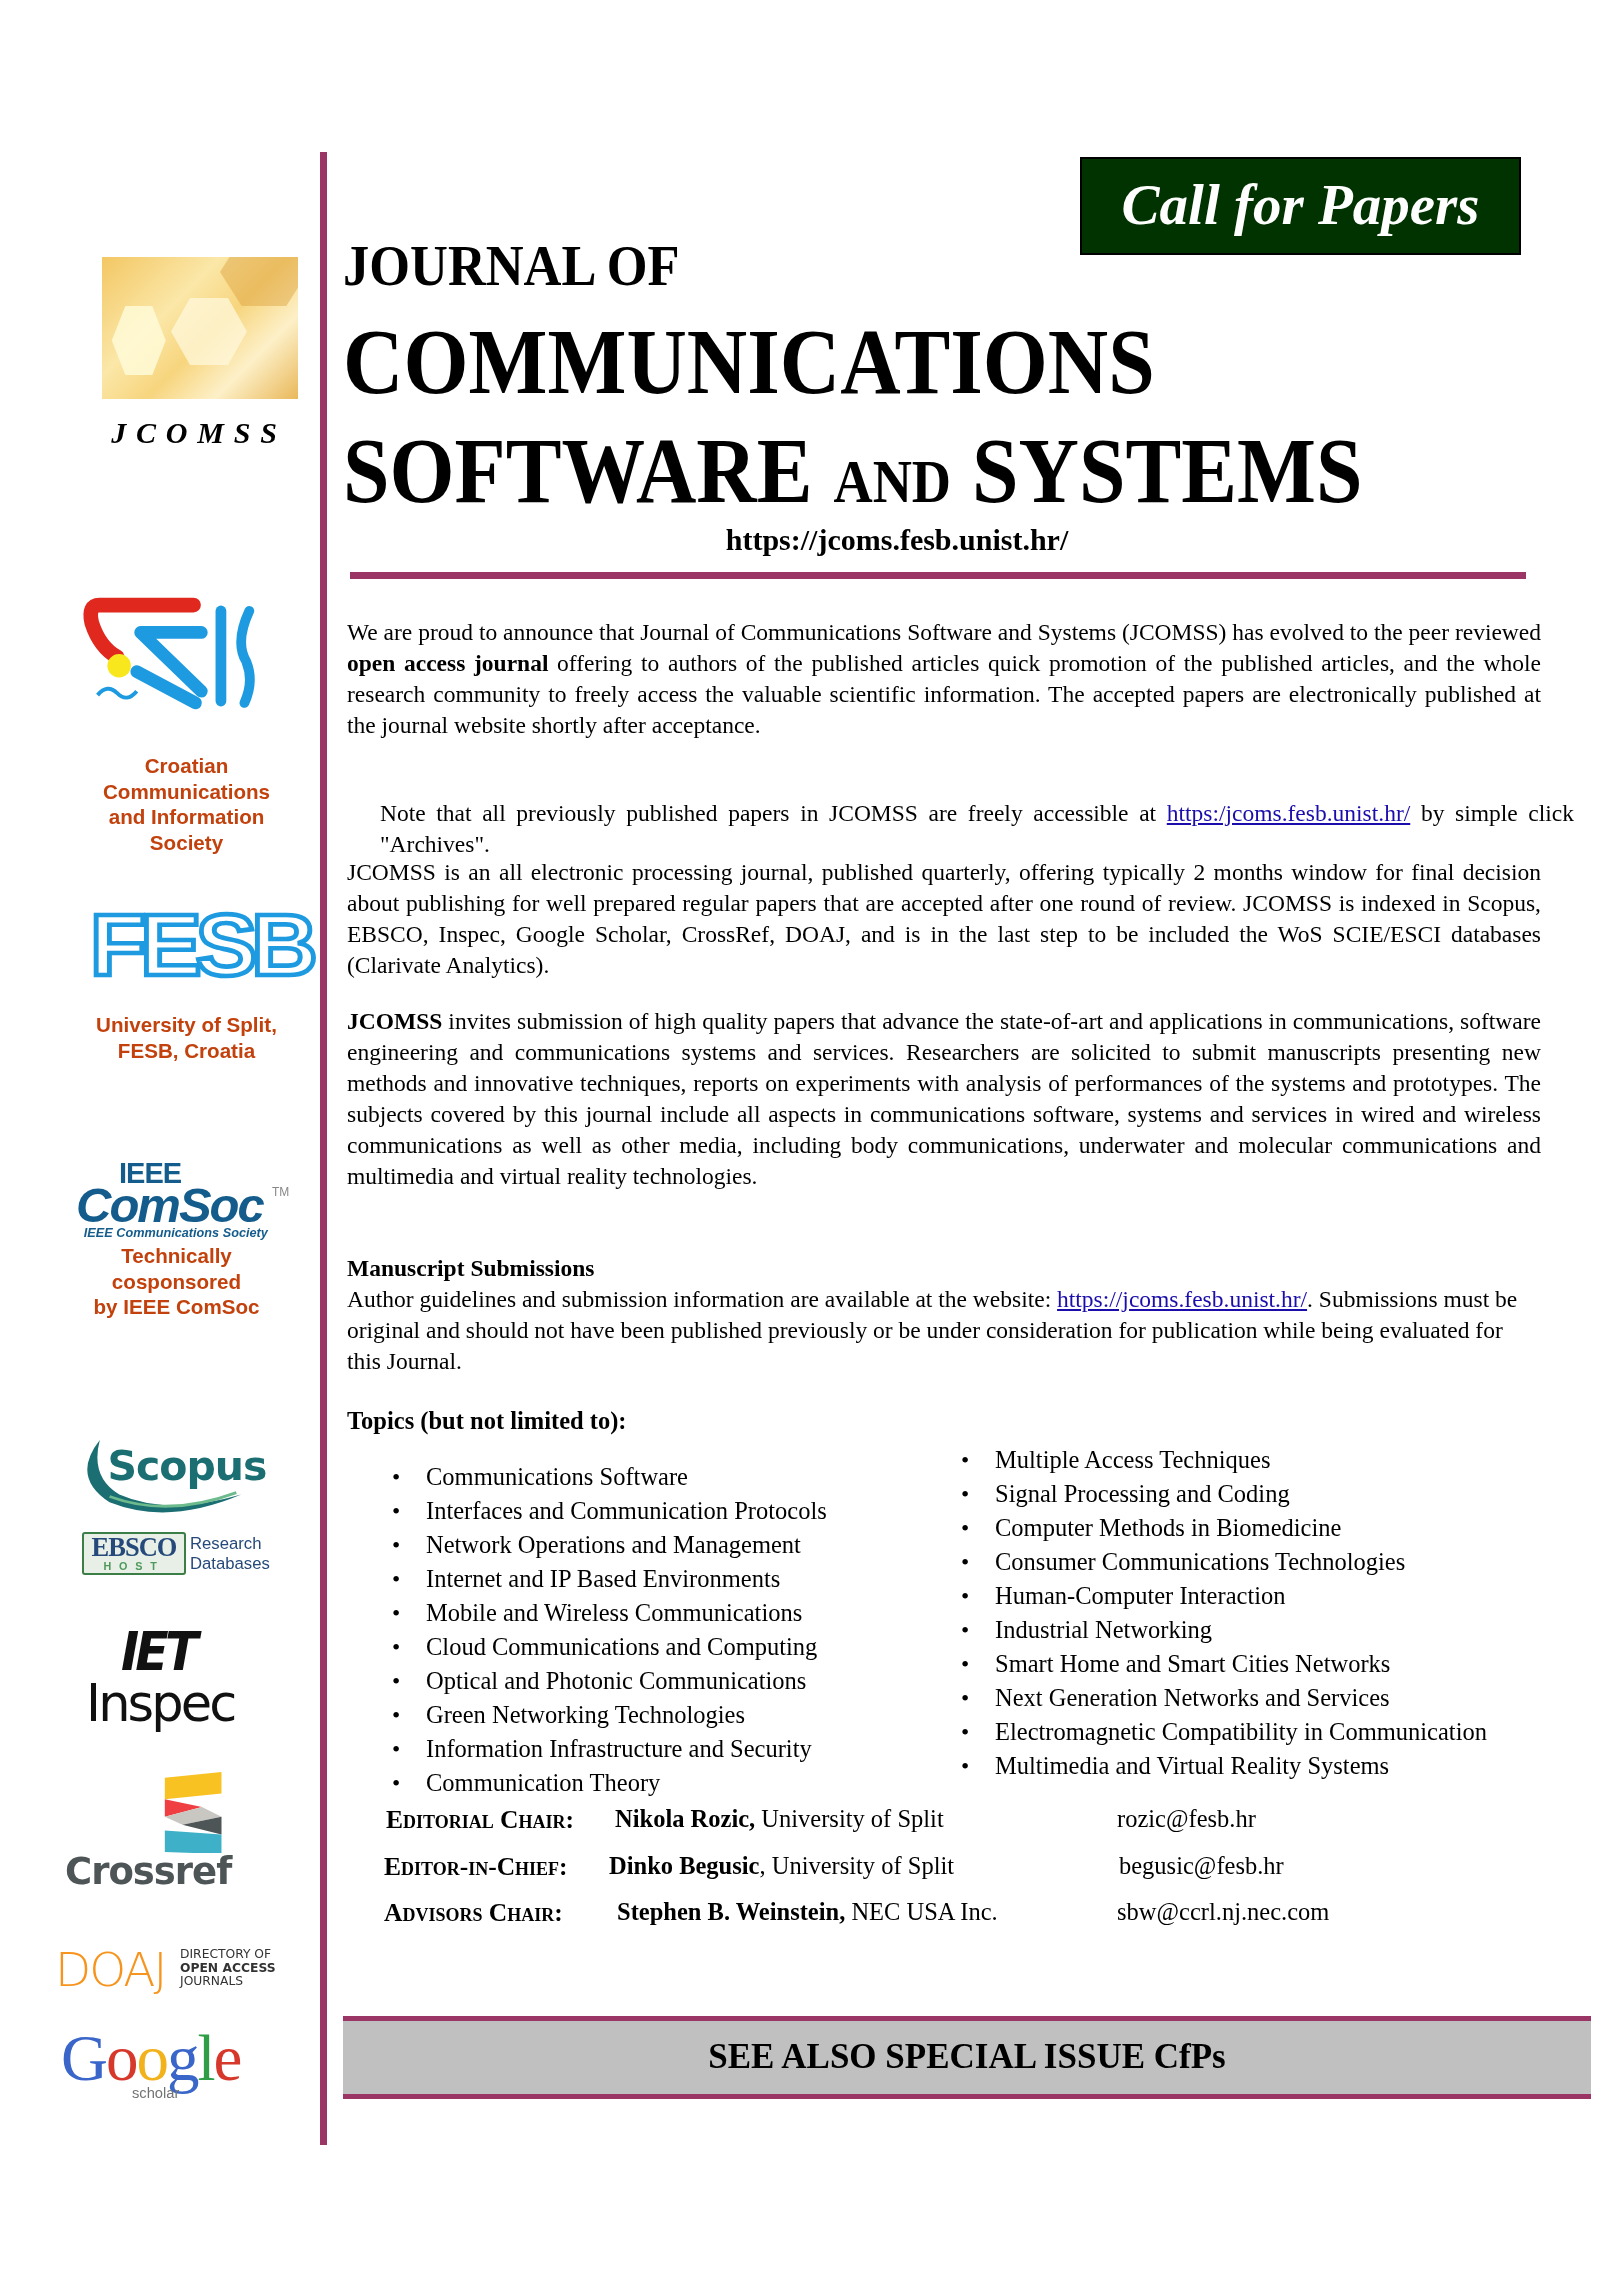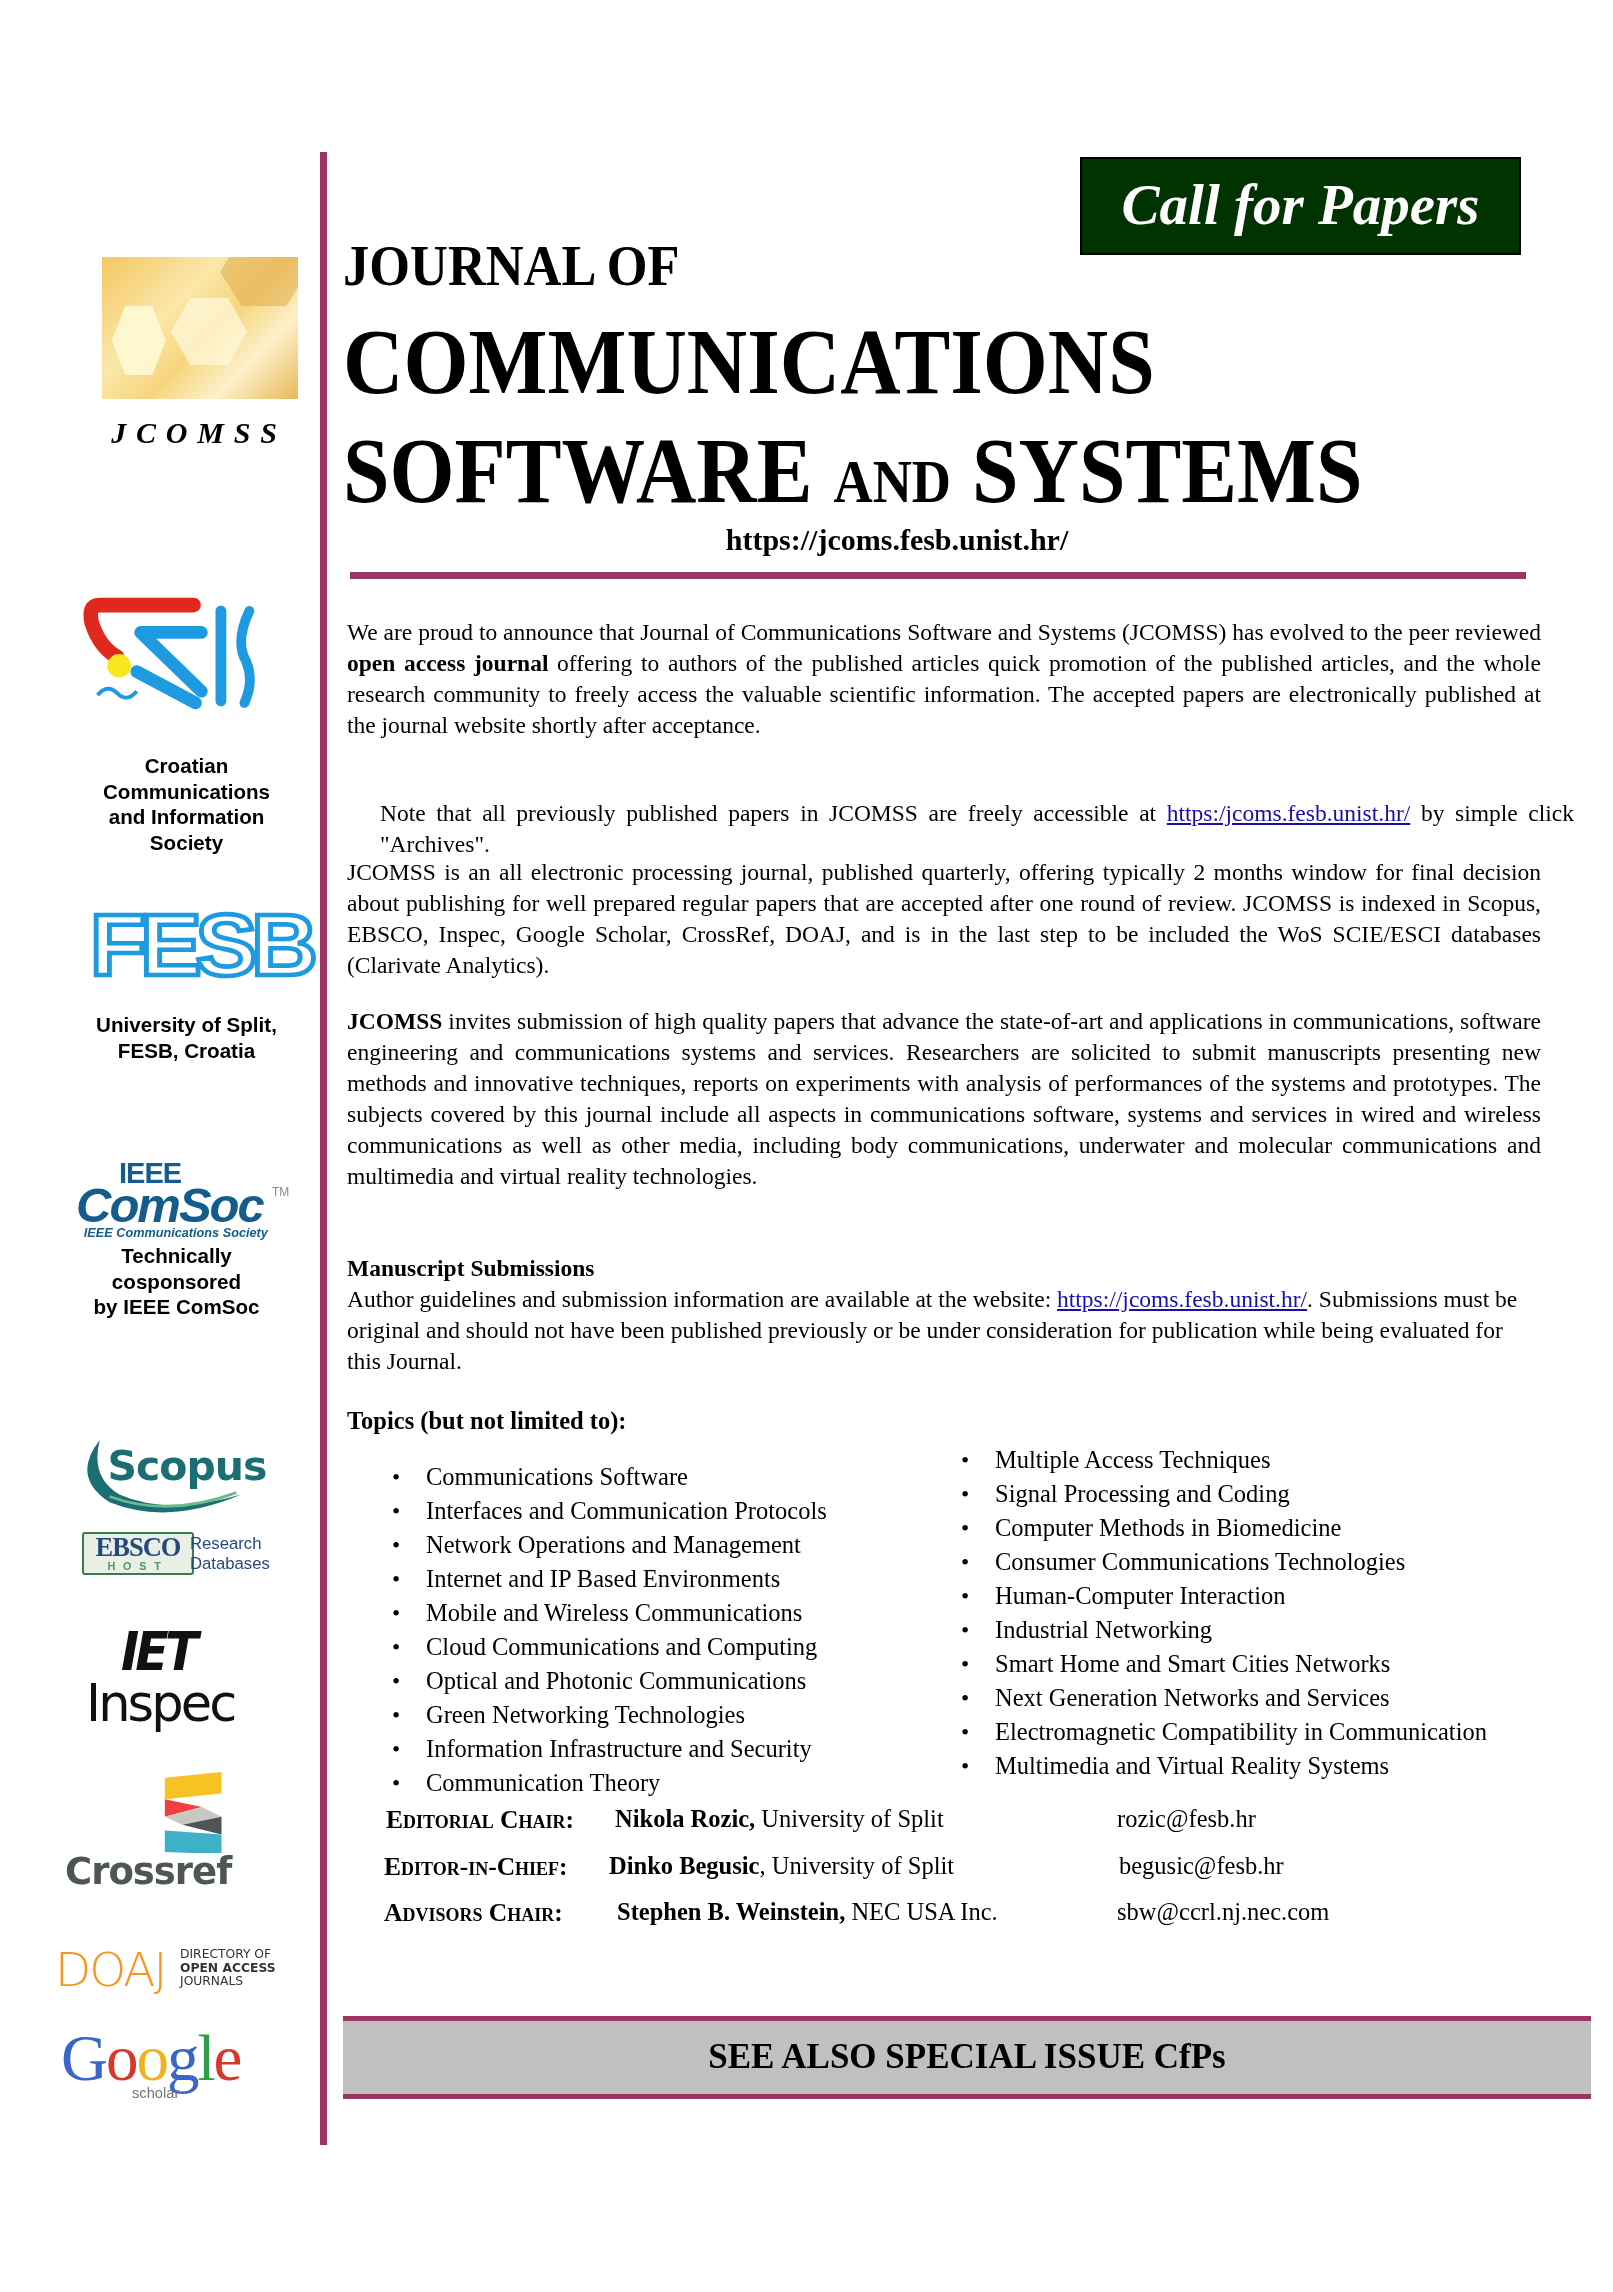--- a/index.html
+++ b/index.html
@@ -3,21 +3,21 @@
   <meta charset="utf-8">
   <style>
     html, body { margin:0; padding:0; background:#ffffff; }
     body { width:1613px; height:2293px; position:relative; overflow:hidden; font-family:"Liberation Serif", serif; color:#000; }
     .abs { position:absolute; }
 
     
     .vbar { left:320px; top:152px; width:6.9px; height:1993px; background:#9b3566; }
 
     
-    .side-cap { font-family:"Liberation Sans", sans-serif; font-weight:bold; font-size:20.6px; line-height:25.5px; text-align:center; color:#000000; }
+    .side-cap { font-family:"Liberation Sans", sans-serif; font-weight:bold; font-size:20.6px; line-height:25.5px; text-align:center; color:#c2410c; }
     .jcomss-logo { left:102px; top:257px; width:196px; height:142px; background:
         linear-gradient(135deg, #f3c763 0%, #fbe7a8 35%, #f7d57e 55%, #fdf0c8 75%, #e9b85a 100%); overflow:hidden; }
     .jcomss-logo .hex { position:absolute; background:rgba(255,248,220,0.75); clip-path:polygon(25% 0,75% 0,100% 50%,75% 100%,25% 100%,0 50%); }
     .jcomss-word { left:94px; top:416px; width:210px; font-style:italic; font-weight:bold; font-size:30px; letter-spacing:9.8px; text-align:center; }
 
     
     .cfp { left:1080px; top:157px; width:441px; height:98px; background:#003300; border:2.9px solid #000; box-sizing:border-box; color:#fff; font-style:italic; font-weight:bold; font-size:57px; text-align:center; line-height:92px; }
     .title1 { left:343px; top:235px; font-weight:bold; font-size:57px; line-height:61px; transform:scaleX(0.92); transform-origin:left; }
     .title2 { left:343px; top:312px; font-weight:bold; font-size:94px; line-height:98px; transform:scaleX(0.89); transform-origin:left; }
     .title3 { left:343px; top:421px; font-weight:bold; font-size:94px; line-height:98px; transform:scaleX(0.89); transform-origin:left; white-space:nowrap; }
@@ -98,21 +98,21 @@
 
 <div class="abs" style="left:80px;top:1404px;width:181px;height:78px;margin-top:34px;">
   <svg width="181" height="78" viewBox="0 0 185 80" style="position:absolute;left:0;top:0;">
     <path d="M20 2 Q-10 40 30 66 Q90 90 165 58 Q90 80 40 58 Q10 40 20 2 Z" fill="#1b6e72"></path>
     <path d="M30 60 Q90 82 160 56" stroke="#6dbb8c" stroke-width="3" fill="none"></path>
   </svg>
   <div style="position:absolute;left:27.4px;top:3.9px;font-family:'DejaVu Sans',sans-serif;font-weight:bold;font-size:41px;color:#1b6e72;letter-spacing:-1px;">Scopus</div>
 </div>
 
 <div class="abs" style="left:82px;top:1532px;width:186px;height:45px;font-family:'Liberation Sans',sans-serif;">
-  <div style="position:absolute;left:0;top:0;width:112px;height:43px;border:2px solid #3b7f46;border-radius:2.9px;background:#e8efe6;box-sizing:border-box;">
+  <div style="position:absolute;left:0;top:0;width:104px;height:43px;border:2px solid #3b7f46;border-radius:2.9px;background:#e8efe6;box-sizing:border-box;">
     <div style="position:absolute;left:0;right:0;top:-2px;text-align:center;font-family:'Liberation Serif',serif;font-weight:bold;font-size:26.5px;color:#25497a;letter-spacing:-1px;">EBSCO</div>
     <div style="position:absolute;left:0;right:0;top:25.5px;text-align:center;font-size:10.8px;color:#4e9a5b;letter-spacing:7.8px;font-weight:bold;">HOST</div>
   </div>
   <div style="position:absolute;left:108px;top:2px;font-size:16.7px;line-height:19.6px;color:#25497a;">
     <div>Research</div>
     <div>Databases</div>
   </div>
 </div>
 
 <div class="abs" style="left:86px;top:1623px;width:157px;height:118px;font-family:'DejaVu Sans',sans-serif;color:#111;">

